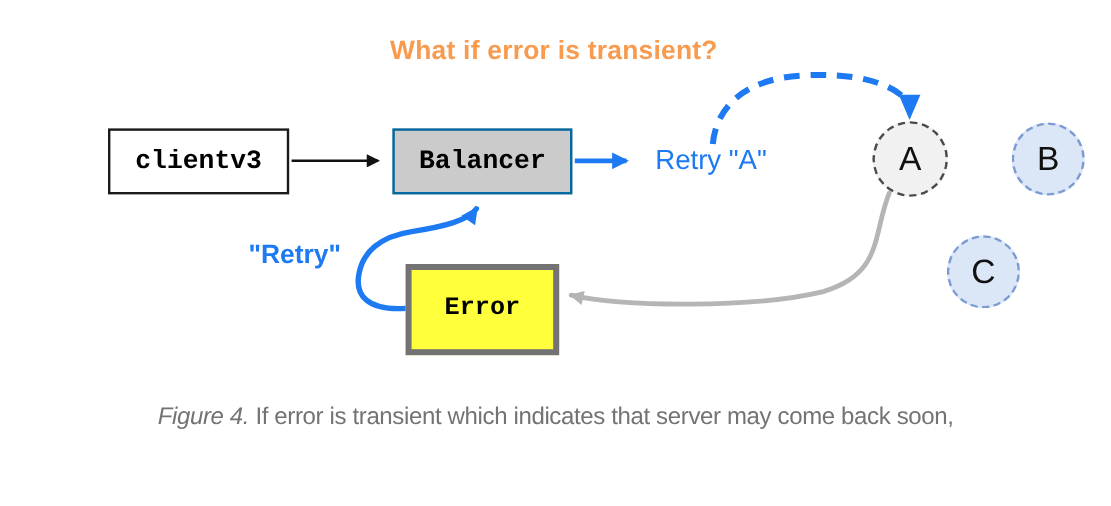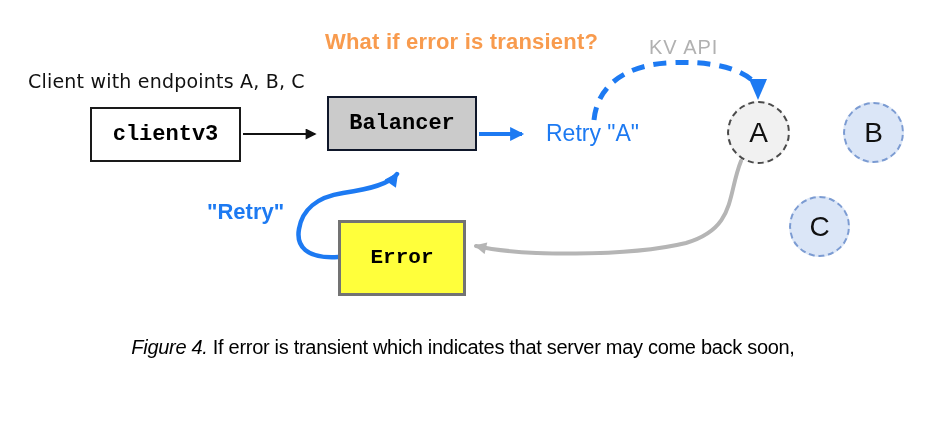--- a/index.html
+++ b/index.html
@@ -46,28 +46,28 @@
     color: #000000;
     box-sizing: border-box;
   }
   .clientv3-box {
     left: 90px; top: 107px;
     width: 151px; height: 55px;
     background: #ffffff;
     border: 2px solid #1a1a1a;
   }
   .balancer-box {
-    left: 327px; top: 96px;
+    left: 327px; top: 107px;
     width: 150px; height: 55px;
-    border: 2px solid #0f172a;
+    border: 2px solid #0369a1;
   }
   .error-handler-box {
     left: 338px; top: 220px;
     width: 128px; height: 76px;
-    border: 3px solid #737373;
+    border: 5px solid #737373;
     flex-direction: column;
     font-size: 21px;
     line-height: 26px;
   }
   .retry-a-label {
     left: 546px; top: 120px;
     font-size: 23px;
   }
   .retry-label {
     left: 207px; top: 199px;
@@ -97,21 +97,21 @@
     left: 789px; top: 196px;
     width: 61px; height: 61px;
     border: 2px dashed #7b9bd2;
   }
   .caption {
     left: 0; top: 333px;
     width: 926px;
     text-align: center;
     font-size: 20px;
     line-height: 29px;
-    color: #000000;
+    color: #737373;
     letter-spacing: -0.3px;
   }
   .caption .fig-label { font-style: italic; }
 </style>
 </head>
 <body>
 
 <div id="canvas">
 
   <svg id="arrow-layer" viewBox="0 0 926 422" xmlns="http://www.w3.org/2000/svg">
@@ -135,23 +135,21 @@
 
     <polygon points="749,79 767,79 758,100" fill="#1d7af2"></polygon>
 
     <path d="M 741 161 C 727 196, 736 228, 686 243 C 628 257, 520 256, 476 246" fill="none" stroke-width="4" stroke-linecap="round" marker-end="url(#head-gray)" stroke="#b5b5b5"></path>
 
     <path d="M 338 257 C 306 259, 296 246, 299 229 C 302 210, 317 197, 343 193 C 369 189, 390 184, 397 174" fill="none" stroke-width="4.5" stroke-linecap="round" marker-end="url(#head-blue)" stroke="#1d7af2"></path>
   </svg>
 
   <div class="abs question-label" style="color: rgb(248, 155, 78);">What if error is transient?</div>
 
-  <div class="abs kvapi-label" style="color: rgb(177, 177, 177);">KV API</div>
 
-  <div class="abs client-label">Client with endpoints A, B, C</div>
 
   <div class="abs node-box clientv3-box">clientv3</div>
 
   <div class="abs node-box balancer-box" style="background: rgb(203, 203, 203);">Balancer</div>
 
   <div class="abs retry-a-label" style="color: rgb(29, 122, 242);">Retry "A"</div>
 
   <div class="abs retry-label" style="color: rgb(29, 122, 242);">"Retry"</div>
 
   <div class="abs node-box error-handler-box" style="background: rgb(255, 255, 59);">

